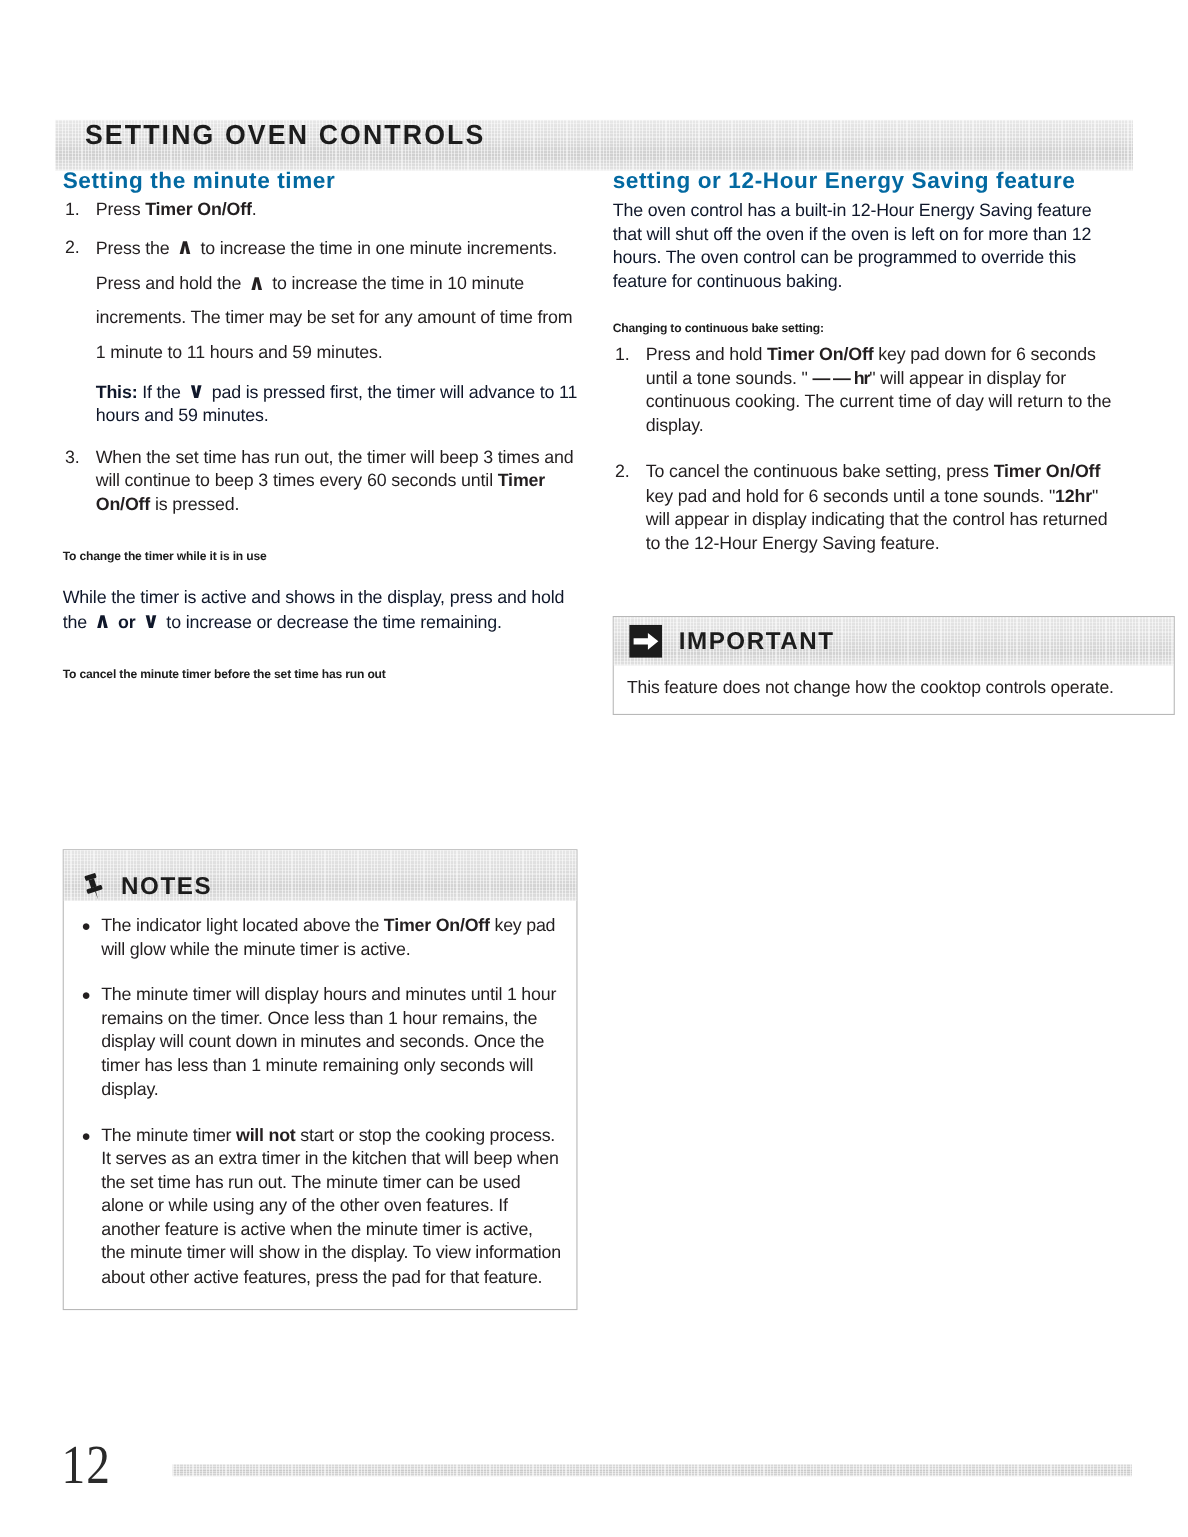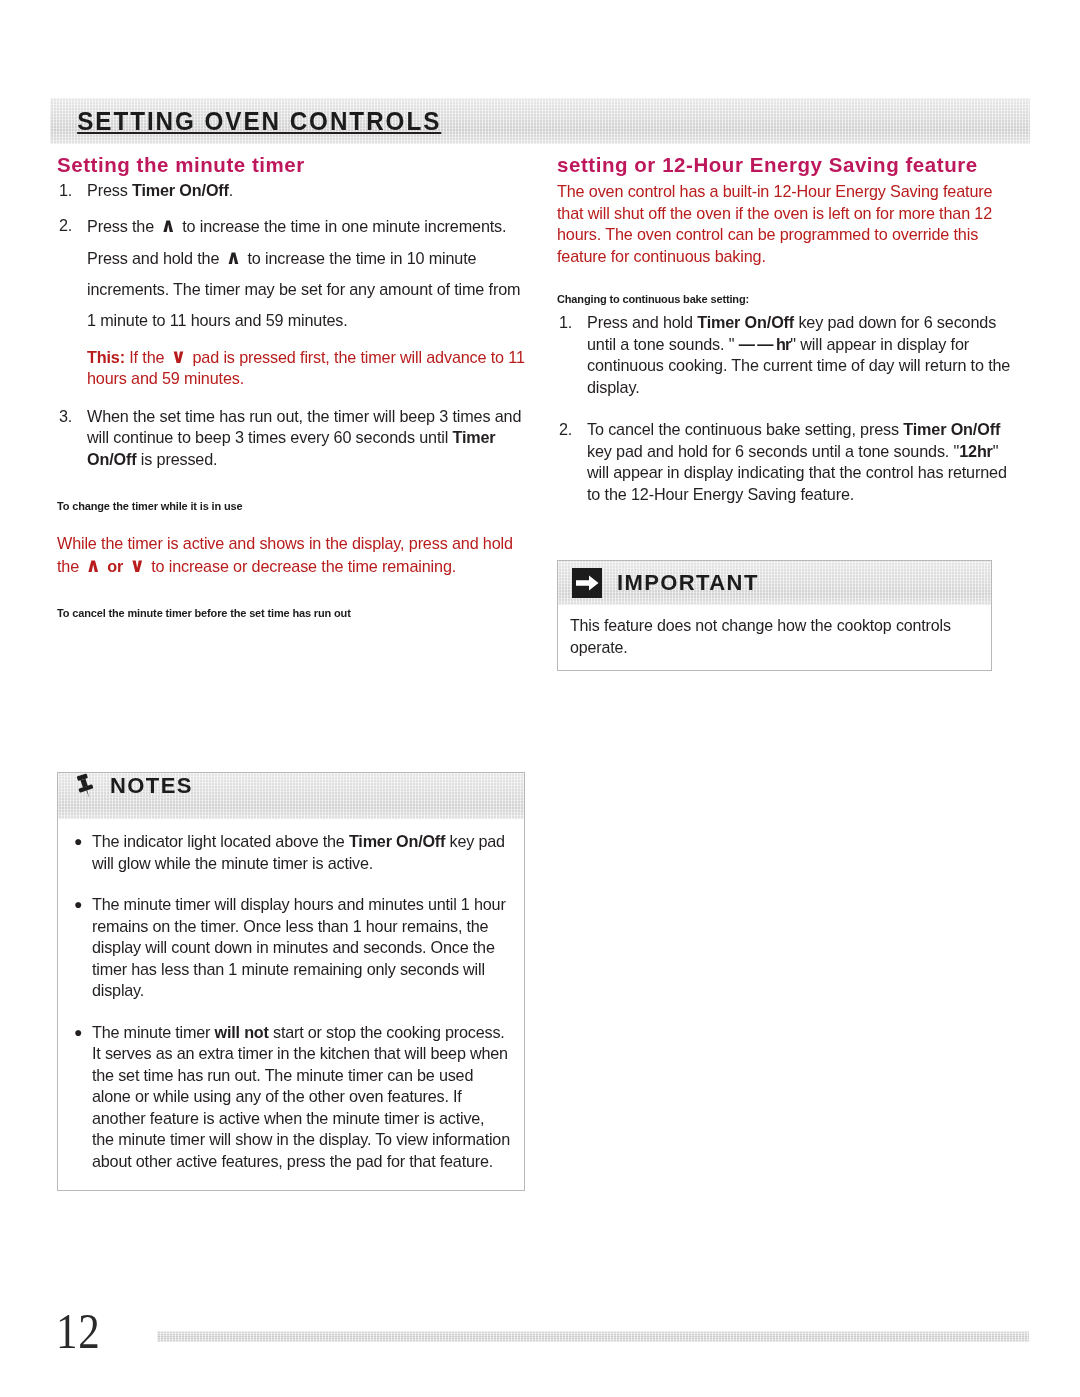--- a/index.html
+++ b/index.html
@@ -21,30 +21,29 @@
     inset: 0;
     width: 1080px;
     height: 1397px;
     overflow: hidden;
   }
 
   
   .section-header {
     position: absolute;
     left: 50px;
-    top: 98px;
+    top: 109px;
     width: 980px;
     height: 46px;
     background:
       repeating-linear-gradient(90deg, rgba(255,255,255,.55) 0 1px, rgba(0,0,0,0) 1px 3px),
       repeating-linear-gradient(0deg, rgba(255,255,255,.35) 0 1px, rgba(0,0,0,0) 1px 3px),
       linear-gradient(180deg, #e8e8e8 0%, #d9d9d9 45%, #cfcfcf 70%, #e4e4e4 100%);
     display: flex;
-    align-items: center;
-    text-decoration: underline;
+    align-items: flex-start;
   }
   .section-header-title {
     font-size: 25px;
     font-weight: bold;
     letter-spacing: 2.0px;
     color: #1c1c1c;
     padding-left: 28px;
     font-family: "Liberation Sans", sans-serif;
     transform: scaleX(0.97);
     transform-origin: left center;
@@ -63,37 +62,37 @@
     top: 152px;
     width: 465px;
   }
 
   h2.head {
     margin: 0;
     font-size: 20.5px;
     font-weight: bold;
     letter-spacing: 0.55px;
     line-height: 25px;
-    color: #be185d;
+    color: #0369a1;
   }
   h3.subhead {
     margin: 0;
     font-size: 11px;
     font-weight: bold;
     letter-spacing: -0.15px;
     line-height: 21px;
     color: #1c1c1c;
   }
 
   p.body {
     margin: 0;
     font-size: 16.2px;
     line-height: 21.5px;
     letter-spacing: -0.15px;
-    color: #b91c1c;
+    color: #0f172a;
   }
 
   
   .numlist { margin: 0; padding: 0; list-style: none; }
   .numitem {
     display: flex;
     align-items: flex-start;
     font-size: 16.2px;
     line-height: 21.5px;
     letter-spacing: -0.15px;
@@ -136,21 +135,21 @@
     box-sizing: border-box;
     background: #ffffff;
   }
   .notebox-header {
     height: 46px;
     background:
       repeating-linear-gradient(90deg, rgba(255,255,255,.55) 0 1px, rgba(0,0,0,0) 1px 3px),
       repeating-linear-gradient(0deg, rgba(255,255,255,.35) 0 1px, rgba(0,0,0,0) 1px 3px),
       linear-gradient(180deg, #e6e6e6 0%, #dadada 50%, #d2d2d2 75%, #e2e2e2 100%);
     display: flex;
-    align-items: flex-start;
+    align-items: flex-end;
     padding-left: 16px;
     box-sizing: border-box;
   }
   .notebox-title {
     font-size: 22px;
     font-weight: bold;
     letter-spacing: 1.4px;
     color: #1c1c1c;
     margin-left: 14px;
   }
@@ -176,21 +175,21 @@
     padding-left: 6px;
     box-sizing: border-box;
   }
   .note-bullet .ntxt { flex: 1 1 auto; }
 
   
   .impbox {
     position: absolute;
     left: 557px;
     top: 560px;
-    width: 435px;
+    width: 511px;
     border: 1px solid #b8b8b8;
     box-sizing: border-box;
     background: #ffffff;
   }
   .impbox-header {
     height: 44px;
     background:
       repeating-linear-gradient(90deg, rgba(255,255,255,.55) 0 1px, rgba(0,0,0,0) 1px 3px),
       repeating-linear-gradient(0deg, rgba(255,255,255,.35) 0 1px, rgba(0,0,0,0) 1px 3px),
       linear-gradient(180deg, #e6e6e6 0%, #dadada 50%, #d2d2d2 75%, #e2e2e2 100%);

